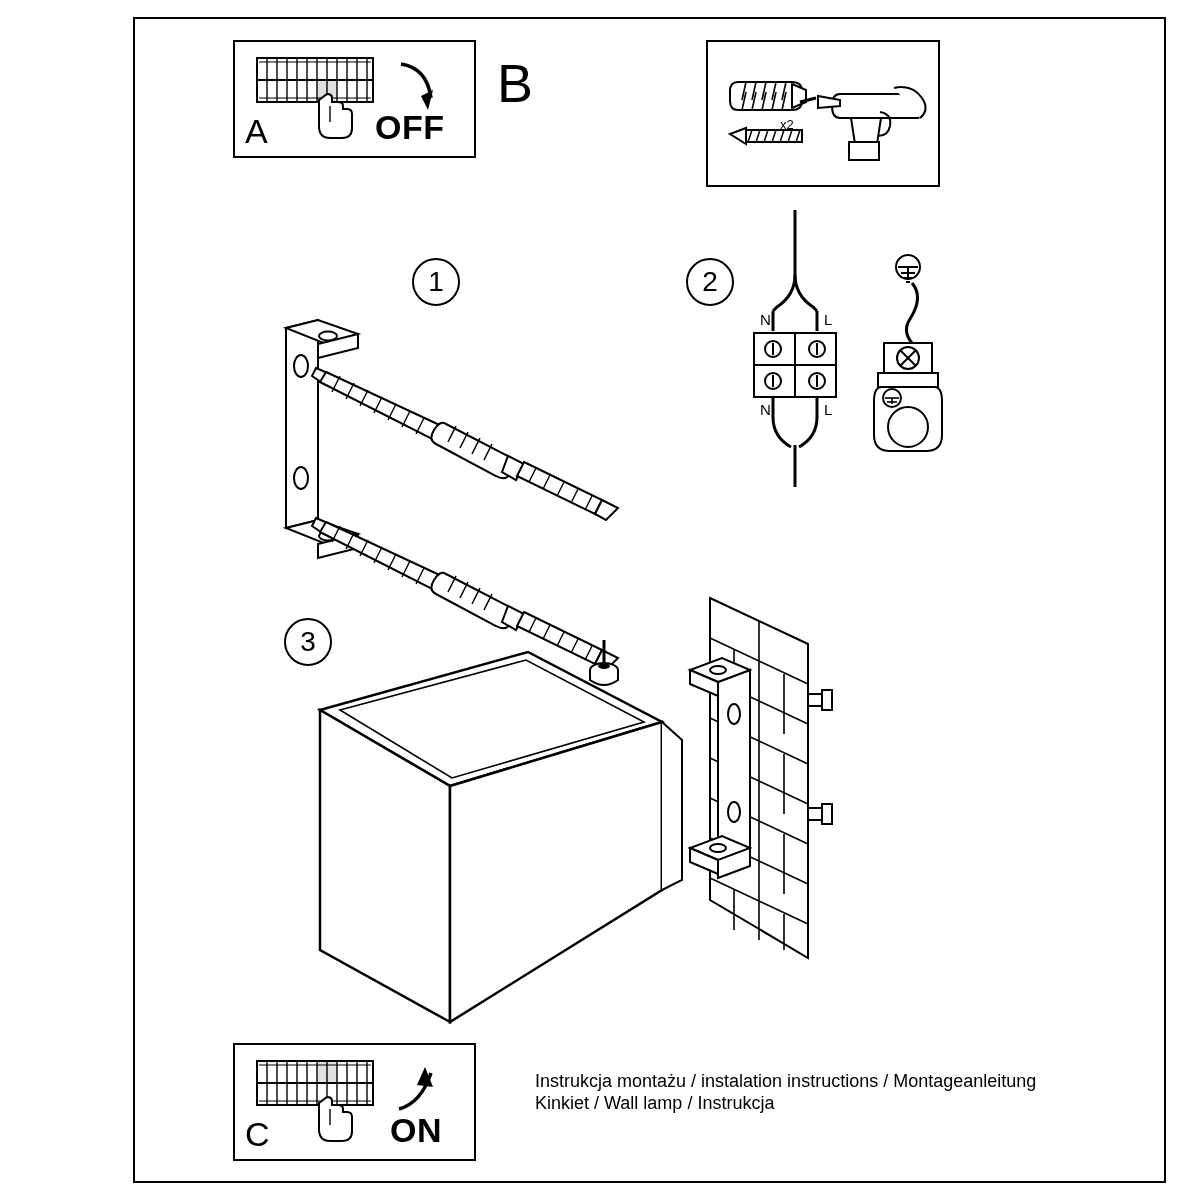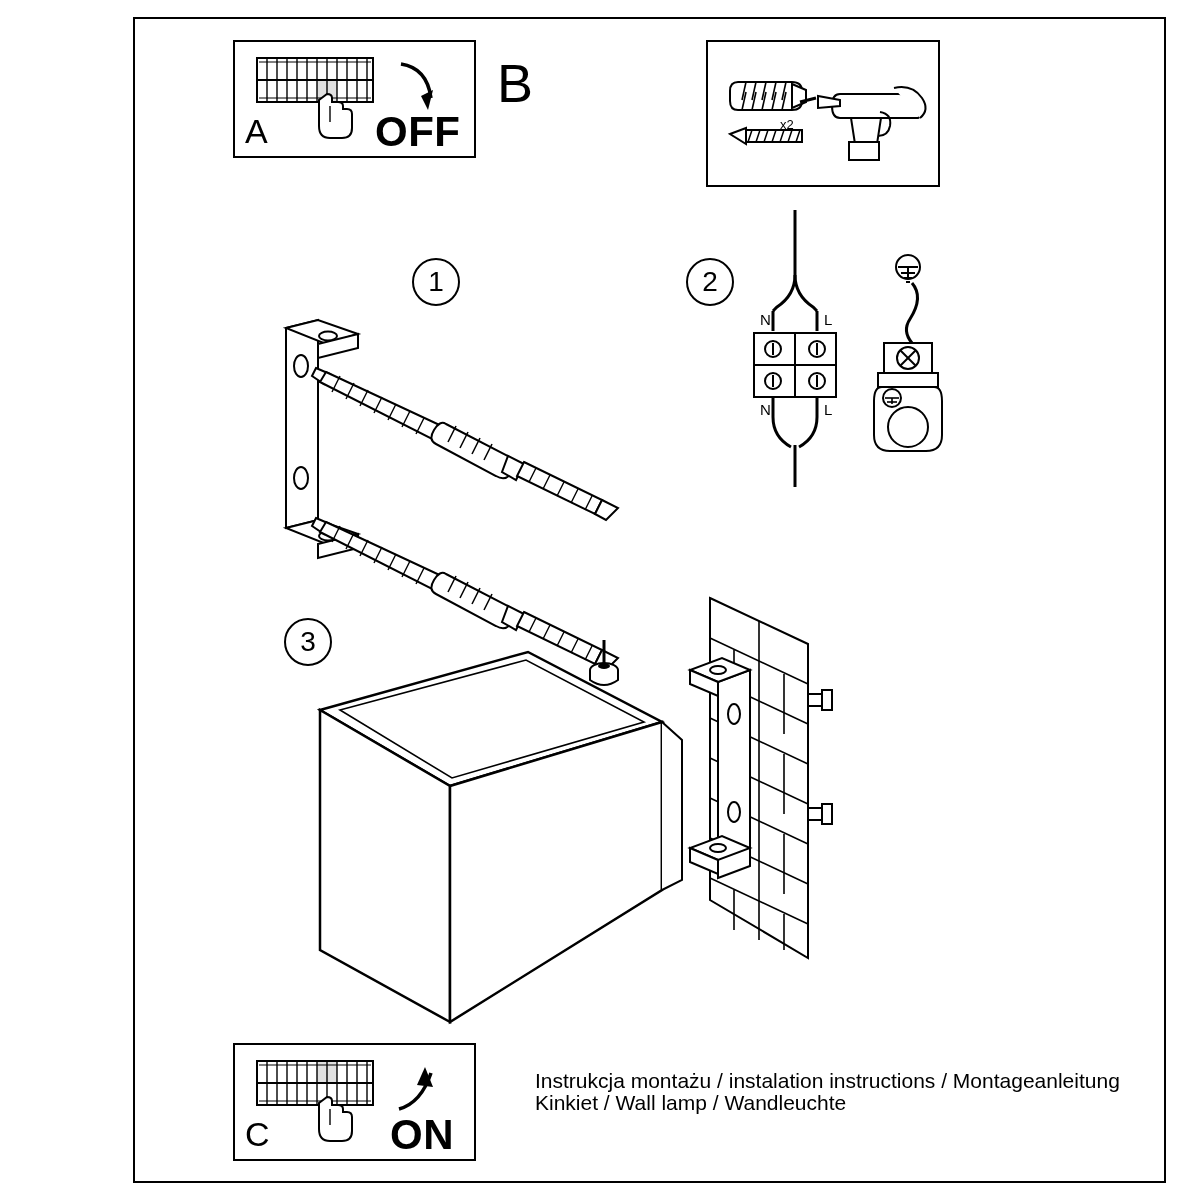--- a/index.html
+++ b/index.html
@@ -3,22 +3,22 @@
 <meta charset="utf-8">
 <style>
   html,body{margin:0;padding:0;background:#ffffff;}
   body{width:1200px;height:1200px;font-family:"Liberation Sans",sans-serif;color:#000;}
   #sheet{position:relative;width:1200px;height:1200px;overflow:hidden;background:#fff;}
   .frame{position:absolute;left:133px;top:17px;width:1033px;height:1166px;border:2px solid #000;box-sizing:border-box;}
   .box{position:absolute;border:2px solid #000;box-sizing:border-box;background:#fff;}
   .lbl{position:absolute;font-family:"Liberation Sans",sans-serif;}
   .big-letter{font-size:54px;font-weight:400;line-height:1;}
   .step-letter{font-size:34px;font-weight:400;line-height:1;}
-  .word{font-size:42px;font-weight:700;letter-spacing:.5px;}
-  .caption{font-size:21px;line-height:22px;}
+  .word{font-size:34px;font-weight:700;letter-spacing:.5px;}
+  .caption{font-size:18px;line-height:22px;}
   .circle-num{position:absolute;width:44px;height:44px;border:2.5px solid #000;border-radius:50%;
     display:flex;align-items:center;justify-content:center;font-size:28px;background:#fff;}
   svg{position:absolute;left:0;top:0;overflow:visible;}
   .tiny{font-size:13px;}
 </style>
 </head>
 <body>
 
 <div id="sheet">
 
@@ -349,15 +349,15 @@
       <line x1="95" y1="64" x2="95" y2="80" stroke="#000" stroke-width="1.4"></line>
 
       <path d="M164 64 q22 -6 32 -36" fill="none" stroke="#000" stroke-width="3.5"></path>
       <path d="M190 22 l8 20 l-16 -2 z" fill="#000"></path>
     </svg>
     <div class="lbl step-letter" style="left:10px;top:72px;">C</div>
     <div class="lbl word" style="left:155px;top:66px;">ON</div>
   </div>
 
   <div class="lbl caption" style="left:535px;top:1070px;">Instrukcja montażu / instalation instructions / Montageanleitung</div>
-  <div class="lbl caption" style="left:535px;top:1092px;">Kinkiet / Wall lamp / Wandleuchte</div>
+  <div class="lbl caption" style="left:535px;top:1092px;">Kinkiet / Wall lamp / Instrukcja</div>
 
 </div>
 
 </body></html>

